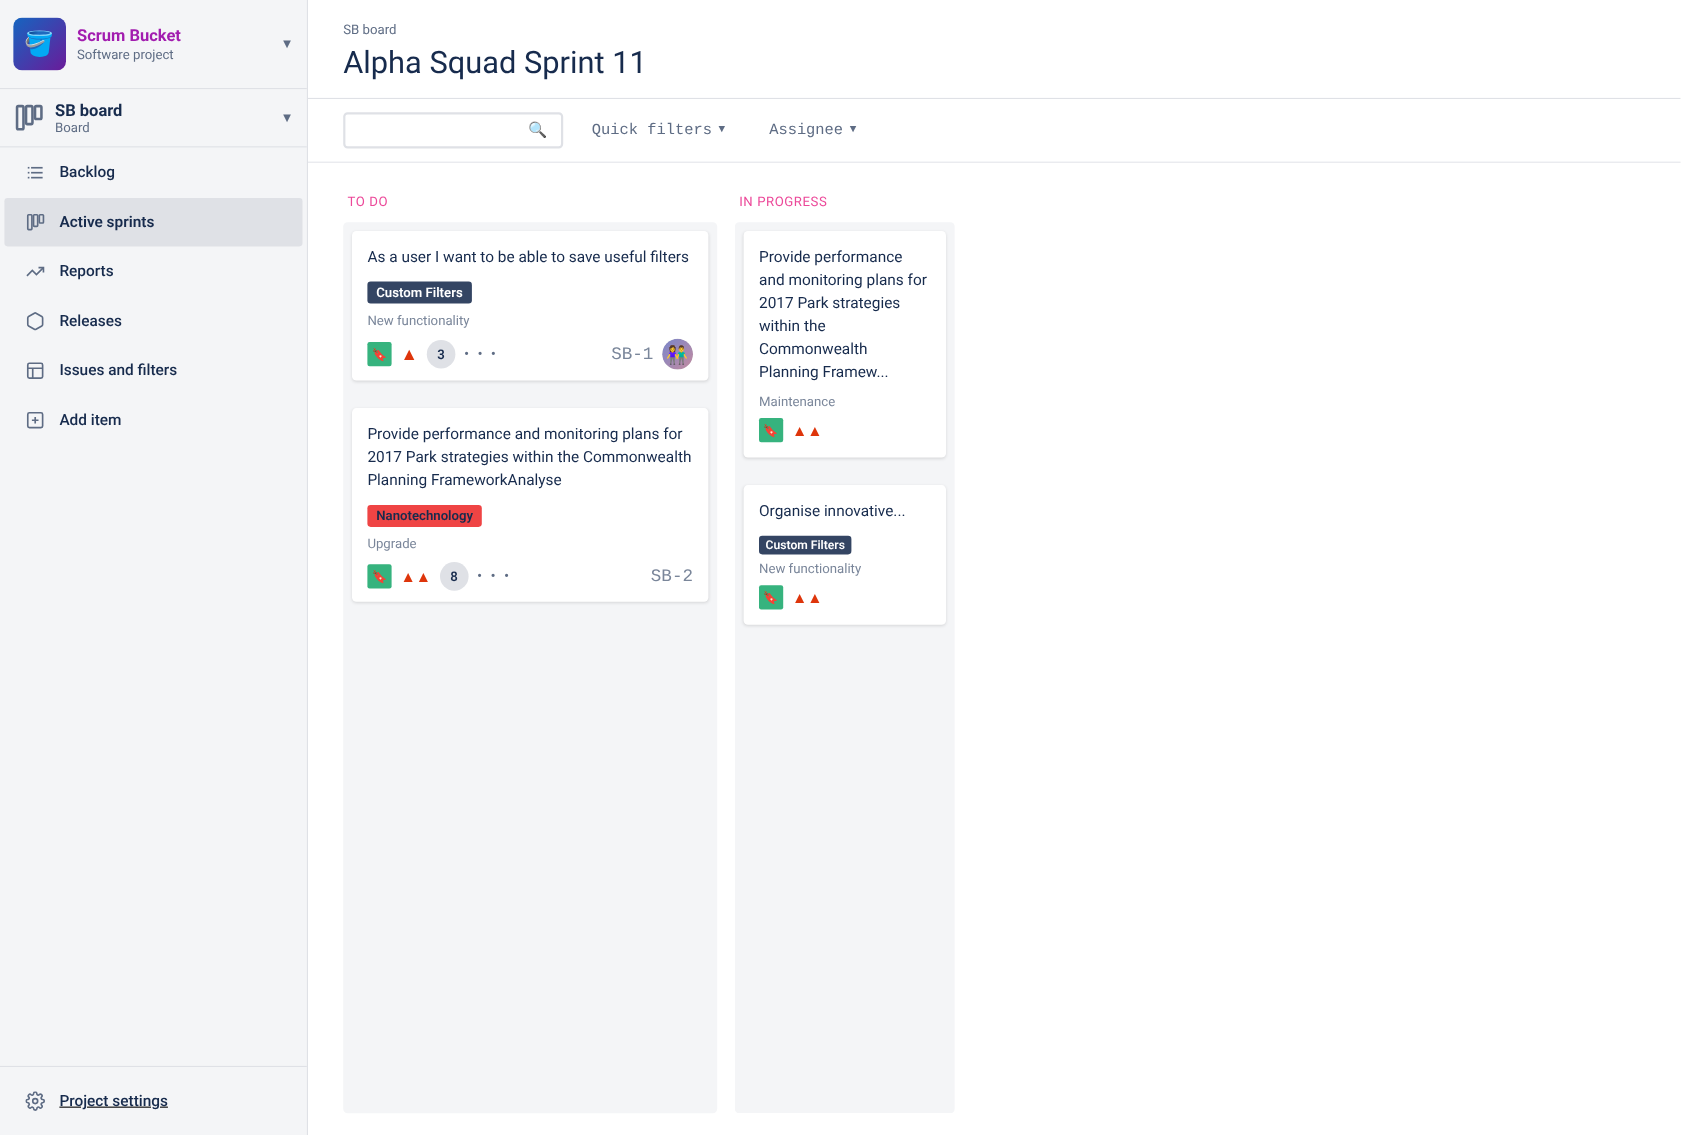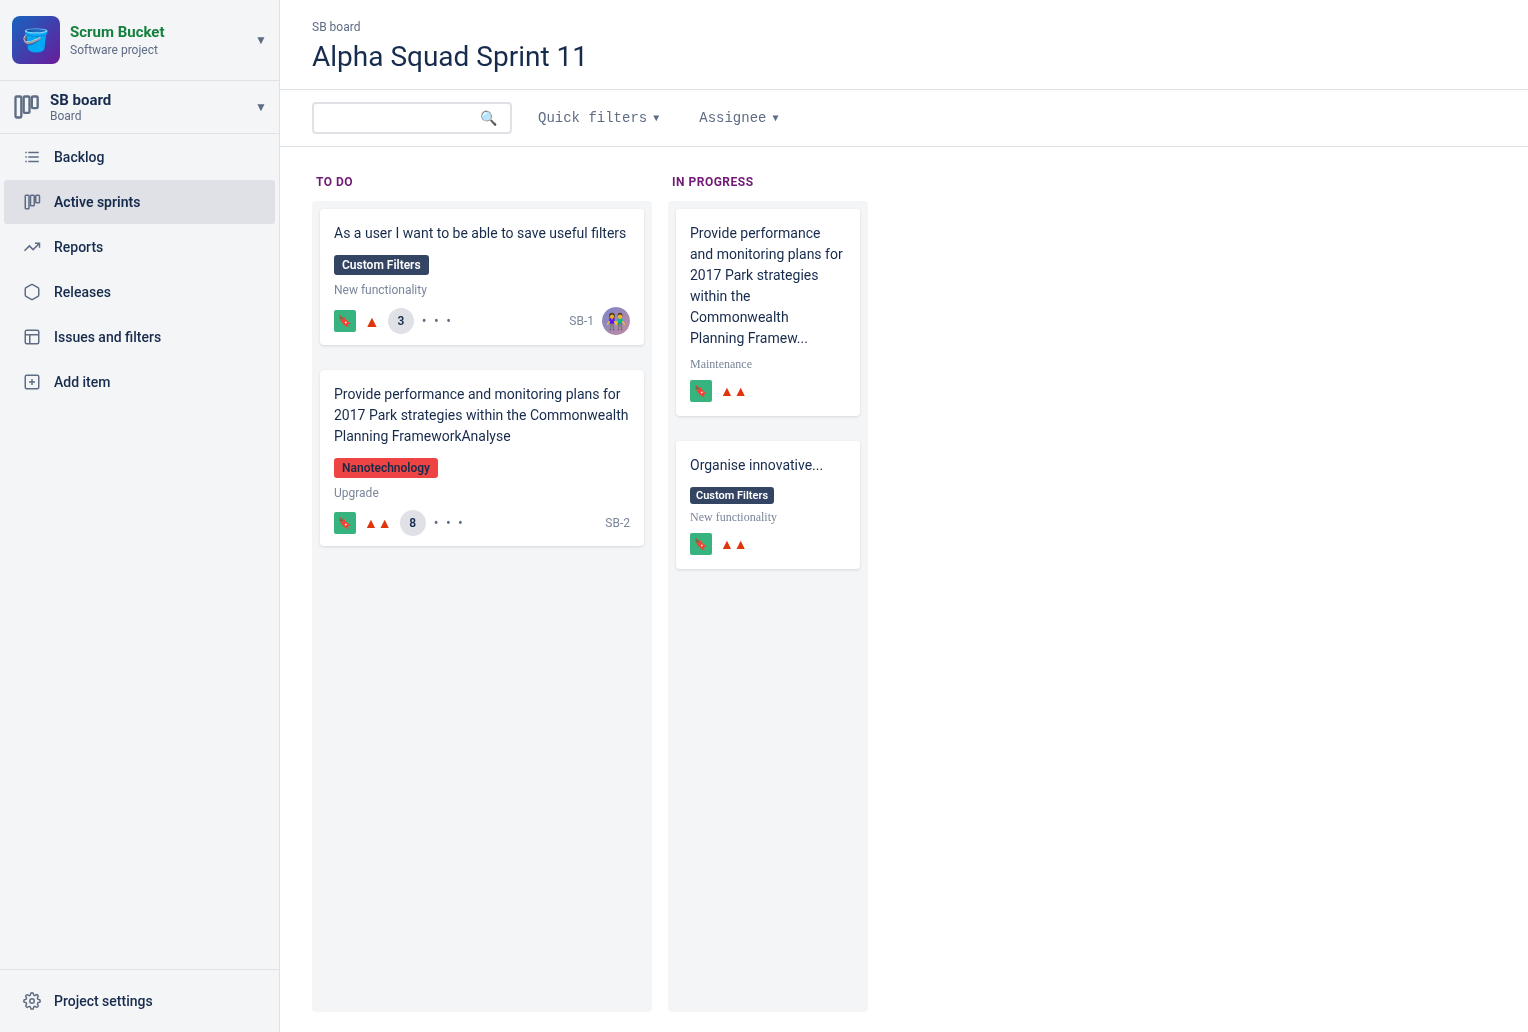--- a/index.html
+++ b/index.html
@@ -42,21 +42,21 @@
       justify-content: center;
       font-size: 22px;
     }
     .project-info {
       margin-left: 10px;
       flex: 1;
     }
     .project-name {
       font-size: 15px;
       font-weight: 700;
-      color: #15803d;
+      color: #a21caf;
       line-height: 1.3;
     }
     .project-type {
       font-size: 12px;
       color: #5e6c84;
     }
     .project-chevron {
       color: #5e6c84;
       font-size: 12px;
     }
@@ -106,20 +106,21 @@
       align-items: center;
       justify-content: center;
       color: #5e6c84;
       flex-shrink: 0;
     }
     .nav-icon svg { width: 18px; height: 18px; }
 
     .sidebar-bottom {
       border-top: 1px solid #dfe1e6;
       padding: 8px 0;
+      text-decoration: underline;
     }
 
     
     .main-content {
       flex: 1;
       display: flex;
       flex-direction: column;
       overflow: hidden;
       background: #fff;
     }
@@ -197,22 +198,22 @@
 
     .board-column {
       min-width: 340px;
       max-width: 340px;
       display: flex;
       flex-direction: column;
     }
     .column-header {
       padding: 8px 4px 12px;
       font-size: 12px;
-      font-weight: 700;
-      color: #701a75;
+      font-weight: 400;
+      color: #ec4899;
       text-transform: uppercase;
       letter-spacing: 0.5px;
     }
     .column-body {
       background: #f4f5f7;
       border-radius: 4px;
       flex: 1;
       padding: 8px;
       display: flex;
       flex-direction: column;
@@ -299,22 +300,23 @@
       font-size: 12px;
       font-weight: 600;
       color: #172b4d;
     }
     .card-dots {
       color: #5e6c84;
       font-size: 14px;
       letter-spacing: 2px;
     }
     .card-id {
-      font-size: 12px;
+      font-size: 16px;
       color: #7a869a;
+      font-family: Liberation Mono, monospace;
     }
     .avatar {
       width: 28px;
       height: 28px;
       border-radius: 50%;
       overflow: hidden;
       background: #ddd;
       display: flex;
       align-items: center;
       justify-content: center;
@@ -338,21 +340,20 @@
     .card-partial-title {
       font-size: 14px;
       color: #172b4d;
       margin-bottom: 8px;
       line-height: 1.5;
     }
     .card-partial-subtitle {
       font-size: 12px;
       color: #7a869a;
       margin-bottom: 8px;
-      font-family: Liberation Serif, serif;
     }
   </style>
 </head>
 <body>
 
 <nav class="sidebar">
 
   <div class="sidebar-project">
     <div class="project-avatar">
       <div class="project-avatar-inner">🪣</div>

